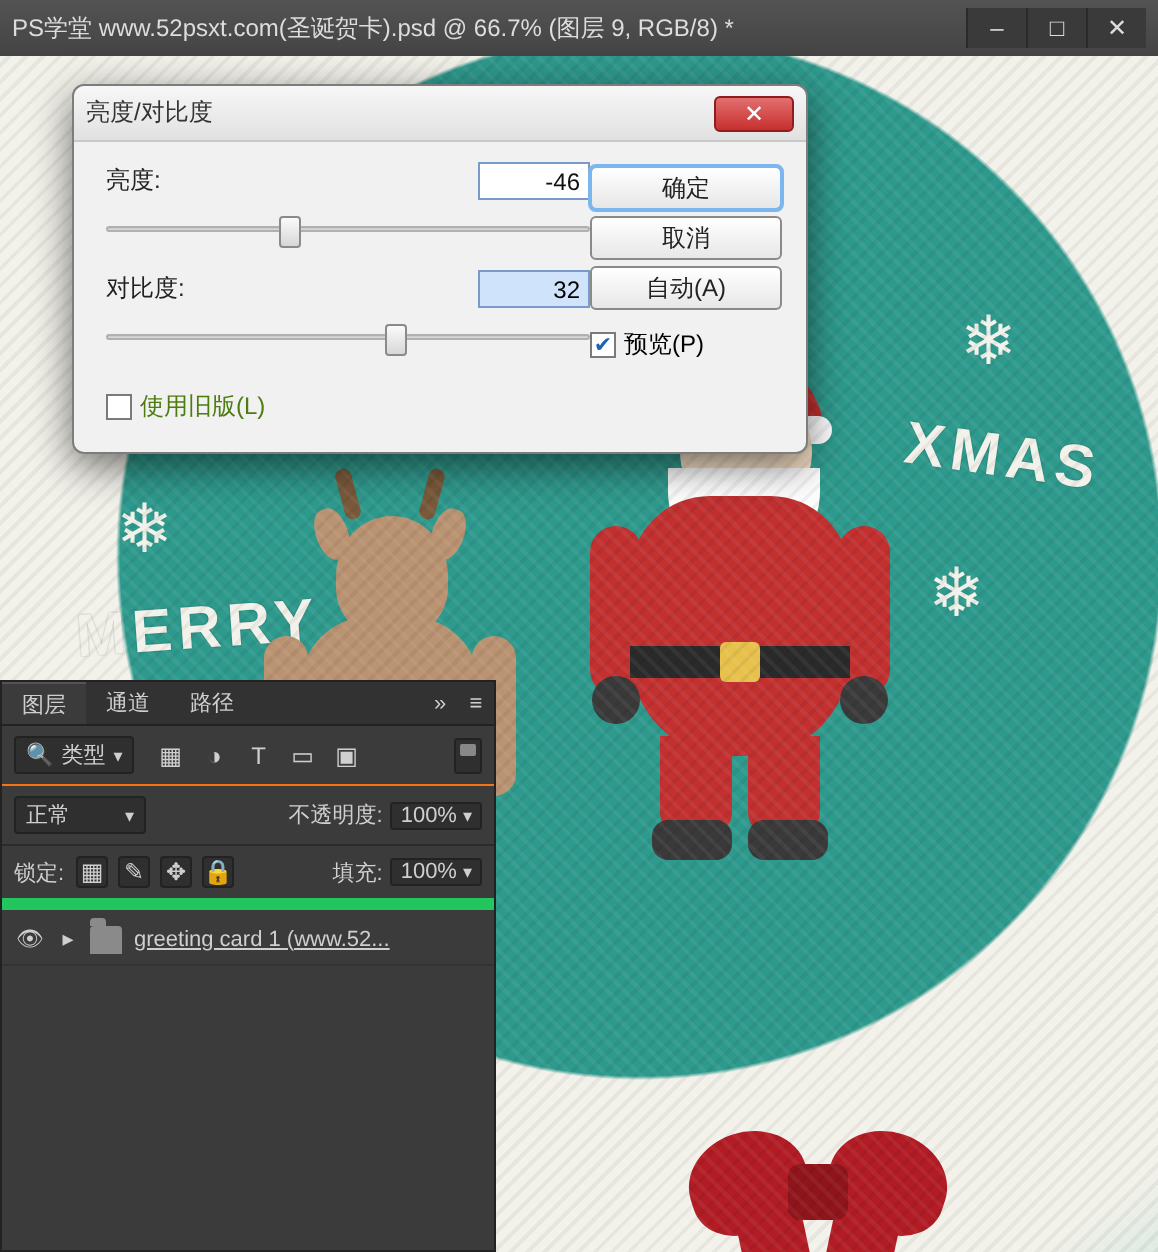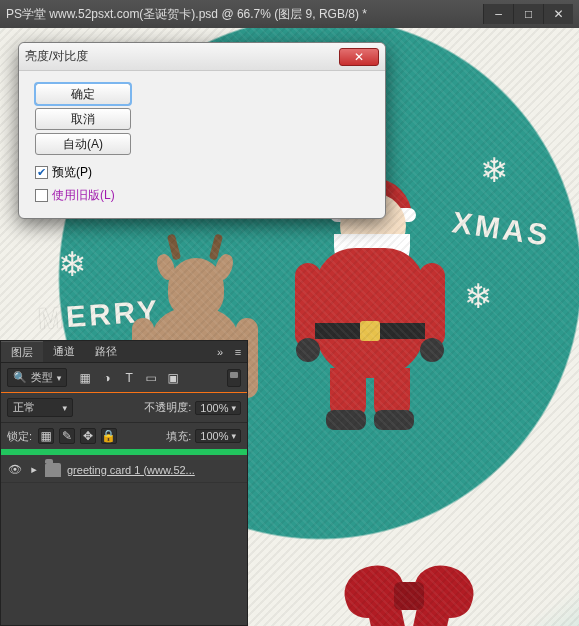--- a/index.html
+++ b/index.html
@@ -86,21 +86,21 @@
   .knit-texture::after{
     content:""; position:absolute; inset:0;
     background-image:
       repeating-linear-gradient(45deg, rgba(255,255,255,.05) 0 2px, transparent 2px 6px),
       repeating-linear-gradient(-45deg, rgba(0,0,0,.05) 0 2px, transparent 2px 6px);
     pointer-events:none;
   }
 
   
   .dialog {
-    position:absolute; left:18px; top:42px; width:368px;
+    position:absolute; left:36px; top:42px; width:368px;
     background:#f1f1f1; border:1px solid #7d7d7d; border-radius:6px;
     box-shadow: 0 6px 20px rgba(0,0,0,.55);
     padding-bottom:14px;
   }
   .dlg-titlebar {
     height:28px; background:linear-gradient(#f7f7f7,#e1e1e1);
     border-bottom:1px solid #c9c9c9; border-radius:6px 6px 0 0;
     display:flex; align-items:center; padding:0 6px;
     font-size:12px; color:#333;
   }
@@ -132,21 +132,21 @@
   .slider-track .line {
     position:absolute; left:0; right:0; top:7px; height:3px;
     background:linear-gradient(#c7c7c7,#ddd); border:1px solid #b0b0b0; border-radius:2px;
   }
   .slider-thumb{
     position:absolute; top:2px; width:11px; height:16px;
     background:linear-gradient(#fafafa,#d7d7d7);
     border:1px solid #8a8a8a; border-radius:2px;
     transform:translateX(-50%);
   }
-  .checks { display:flex; gap:40px; padding:6px 0 0 16px; font-size:12px; color:#a21caf;}
+  .checks { display:flex; gap:40px; padding:6px 0 0 16px; font-size:12px; color:#4d7c0f;}
   .chk { display:flex; align-items:center; gap:4px;}
   .chkbox { width:13px; height:13px; border:1px solid #7a7a7a; background:#fff; display:inline-flex; align-items:center; justify-content:center; font-size:11px; color:#1a63b7;}
   .previewwrap { display:flex; align-items:center; gap:4px; font-size:12px; }
 
   
   .layers-panel {
     position:absolute; left:0; top:340px; width:248px; height:286px;
     background:#3b3b3b; color:#cfcfcf; font-size:11px;
     border:1px solid #222;
   }
@@ -260,20 +260,42 @@
 </div>
 
 <div class="dialog">
   <div class="dlg-titlebar">
     <span class="t">亮度/对比度</span>
     <div class="dlg-close">
         <span>✕</span>
       </div>
   </div>
   <div class="dlg-body">
+    <div class="dlg-left">
+      <div class="row">
+        <div class="labels">
+          <span>亮度:</span>
+          <input class="num-input" value="-46" style="">
+        </div>
+        <div class="slider-track">
+          <div class="line"></div>
+          <div class="slider-thumb" style="left:38%"></div>
+        </div>
+      </div>
+      <div class="row">
+        <div class="labels">
+          <span>对比度:</span>
+          <input class="num-input sel" value="32" style="">
+        </div>
+        <div class="slider-track">
+          <div class="line"></div>
+          <div class="slider-thumb" style="left:60%"></div>
+        </div>
+      </div>
+    </div>
     <div class="dlg-right">
       <div class="btn primary">
           <span>确定</span>
         </div>
       <div class="btn">
           <span>取消</span>
         </div>
       <div class="btn">
           <span>自动(A)</span>
         </div>

